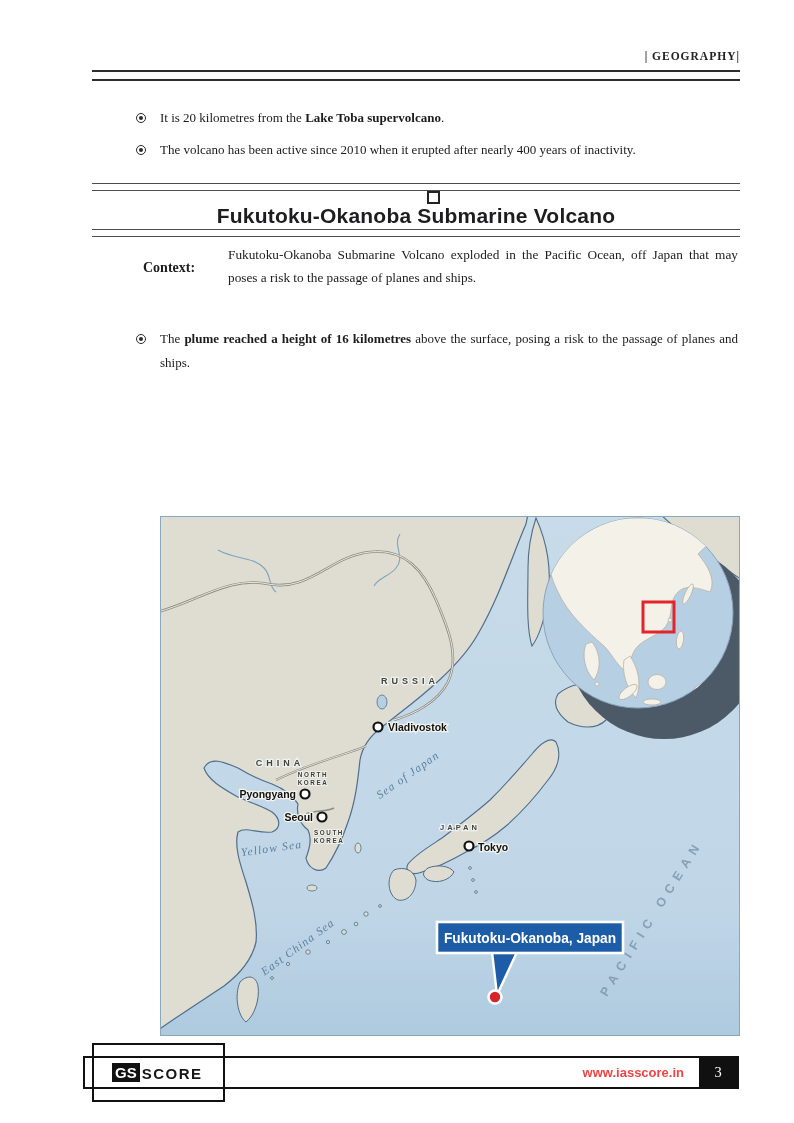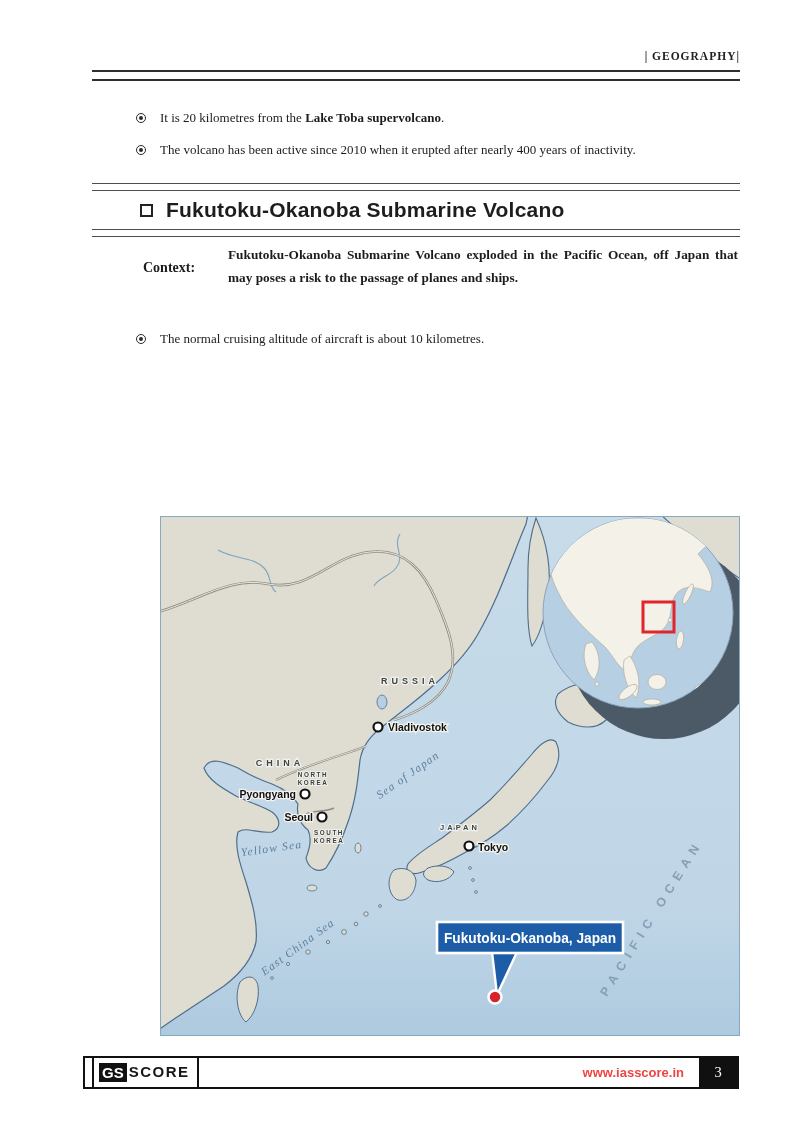--- a/index.html
+++ b/index.html
@@ -17,29 +17,29 @@
   ul.blts li{display:grid;grid-template-columns:24px 1fr;margin-bottom:8px;}
   .blt{width:8px;height:8px;border:1.3px solid #2b2b2b;border-radius:50%;
        position:relative;margin-top:7px;}
   .blt::after{content:"";position:absolute;inset:2px;background:#2b2b2b;border-radius:50%;}
   .btxt{font-size:13px;line-height:24px;text-align:justify;}
   .btxt b{font-weight:bold;}
 
   
   .sec{position:absolute;left:92px;width:648px;top:183px;}
   .sec-rule{height:6px;border-top:1.9px solid #4d4d4d;border-bottom:1.9px solid #4d4d4d;}
-  .sec-row{display:flex;align-items:center;height:38px;}
+  .sec-row{display:flex;align-items:center;height:38px;flex-direction:column;}
   .sec-sq{width:9px;height:9px;border:2.4px solid #222;margin:0 13px 0 48px;flex:0 0 auto;}
   .sec-title{font-family:"Liberation Sans",sans-serif;font-weight:bold;font-size:21px;
              color:#1d1d1f;letter-spacing:0.2px;}
 
   
   .ctx-label{position:absolute;left:143px;top:260px;font-size:14px;font-weight:bold;}
   .ctx-text{position:absolute;left:228px;top:244px;width:510px;font-size:13.3px;
-            font-weight:bold;line-height:22.5px;text-align:justify;}
+            font-weight:normal;line-height:22.5px;text-align:justify;}
 
   .about-h{position:absolute;left:143px;top:298px;font-size:14.5px;font-weight:bold;}
 
   
   .map-wrap{position:absolute;left:160px;top:516px;width:580px;height:520px;}
   .map-wrap svg{display:block;}
   text.cty{font-family:"Liberation Sans",sans-serif;font-weight:bold;font-size:9px;
            letter-spacing:4px;fill:#44443e;paint-order:stroke;stroke:#eef2f2;stroke-width:2.5px;}
   text.cty2{font-family:"Liberation Sans",sans-serif;font-weight:bold;font-size:6.3px;
            letter-spacing:1.6px;fill:#3d3d38;paint-order:stroke;stroke:#eef0ec;stroke-width:2px;text-anchor:middle;}
@@ -48,21 +48,21 @@
   text.sea{font-family:"Liberation Serif",serif;font-style:italic;font-size:11.5px;
            fill:#5b7f9e;letter-spacing:1.2px;}
   text.ocean{font-family:"Liberation Sans",sans-serif;font-size:12.5px;letter-spacing:6.5px;
            fill:#7d97ac;font-weight:bold;opacity:.85;}
   text.callout-t{font-family:"Liberation Sans",sans-serif;font-weight:bold;font-size:15px;
            fill:#ffffff;text-anchor:middle;}
 
   
   .footer{position:absolute;left:83px;top:1056px;width:656px;height:33px;border:2px solid #111;
           box-sizing:border-box;display:flex;align-items:center;background:#fff;}
-  .logo{border:2px solid #111;padding:5px;margin-left:7px;display:flex;align-items:flex-start;}
+  .logo{border:2px solid #111;padding:18px;margin-left:7px;display:flex;align-items:flex-end;}
   .logo-gs{background:#111;color:#fff;font-family:"Liberation Sans",sans-serif;font-weight:bold;
            font-size:15px;padding:1px 3px;line-height:17px;}
   .logo-score{font-family:"Liberation Sans",sans-serif;font-weight:bold;font-size:15px;
            color:#161616;letter-spacing:1.5px;padding:0 2px;line-height:17px;}
   .f-spacer{flex:1;}
   .f-site{font-family:"Liberation Sans",sans-serif;font-weight:bold;font-size:13px;color:#ef4444;
           margin-right:15px;}
   .f-page{background:#101010;color:#fff;width:38px;align-self:stretch;display:flex;
           align-items:center;justify-content:center;font-size:14.5px;}
 </style>
@@ -93,21 +93,21 @@
     </div>
     <div class="sec-rule"></div>
   </div>
 
   <div class="ctx-label">Context:</div>
   <div class="ctx-text">Fukutoku-Okanoba Submarine Volcano exploded in the Pacific Ocean, off Japan that may poses a risk to the passage of planes and ships.</div>
 
   <ul class="blts" style="top:327px">
     <li>
       <span class="blt"></span>
-      <span class="btxt"><span>The normal cruising altitude of aircraft is about 10 kilometres.</span></span>
+      <span class="btxt"><span>The </span><b>plume reached a height of 16 kilometres</b><span> above the surface, posing a risk to the passage of planes and ships.</span></span>
     </li>
   </ul>
 
   <div class="map-wrap">
     <svg width="580" height="520" viewBox="0 0 580 520" xmlns="http://www.w3.org/2000/svg">
       <defs>
         <linearGradient id="seaGrad" x1="0" y1="0" x2="0" y2="1">
           <stop offset="0" stop-color="#c7dbe9"></stop>
           <stop offset="0.75" stop-color="#c0d6e7"></stop>
           <stop offset="1" stop-color="#aecadf"></stop>

